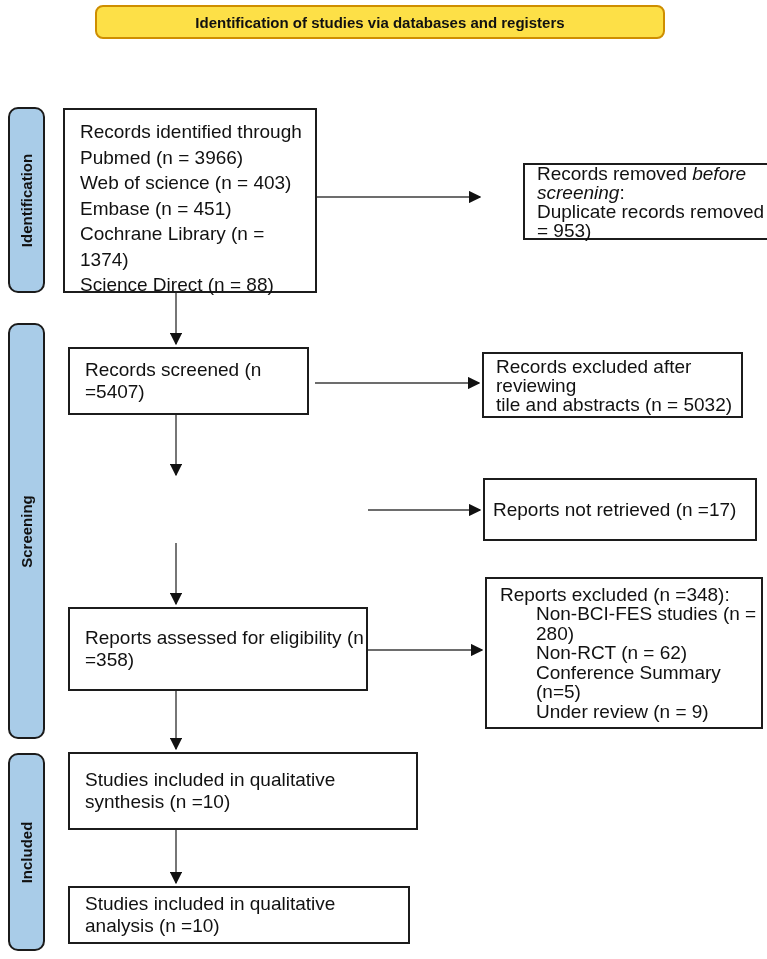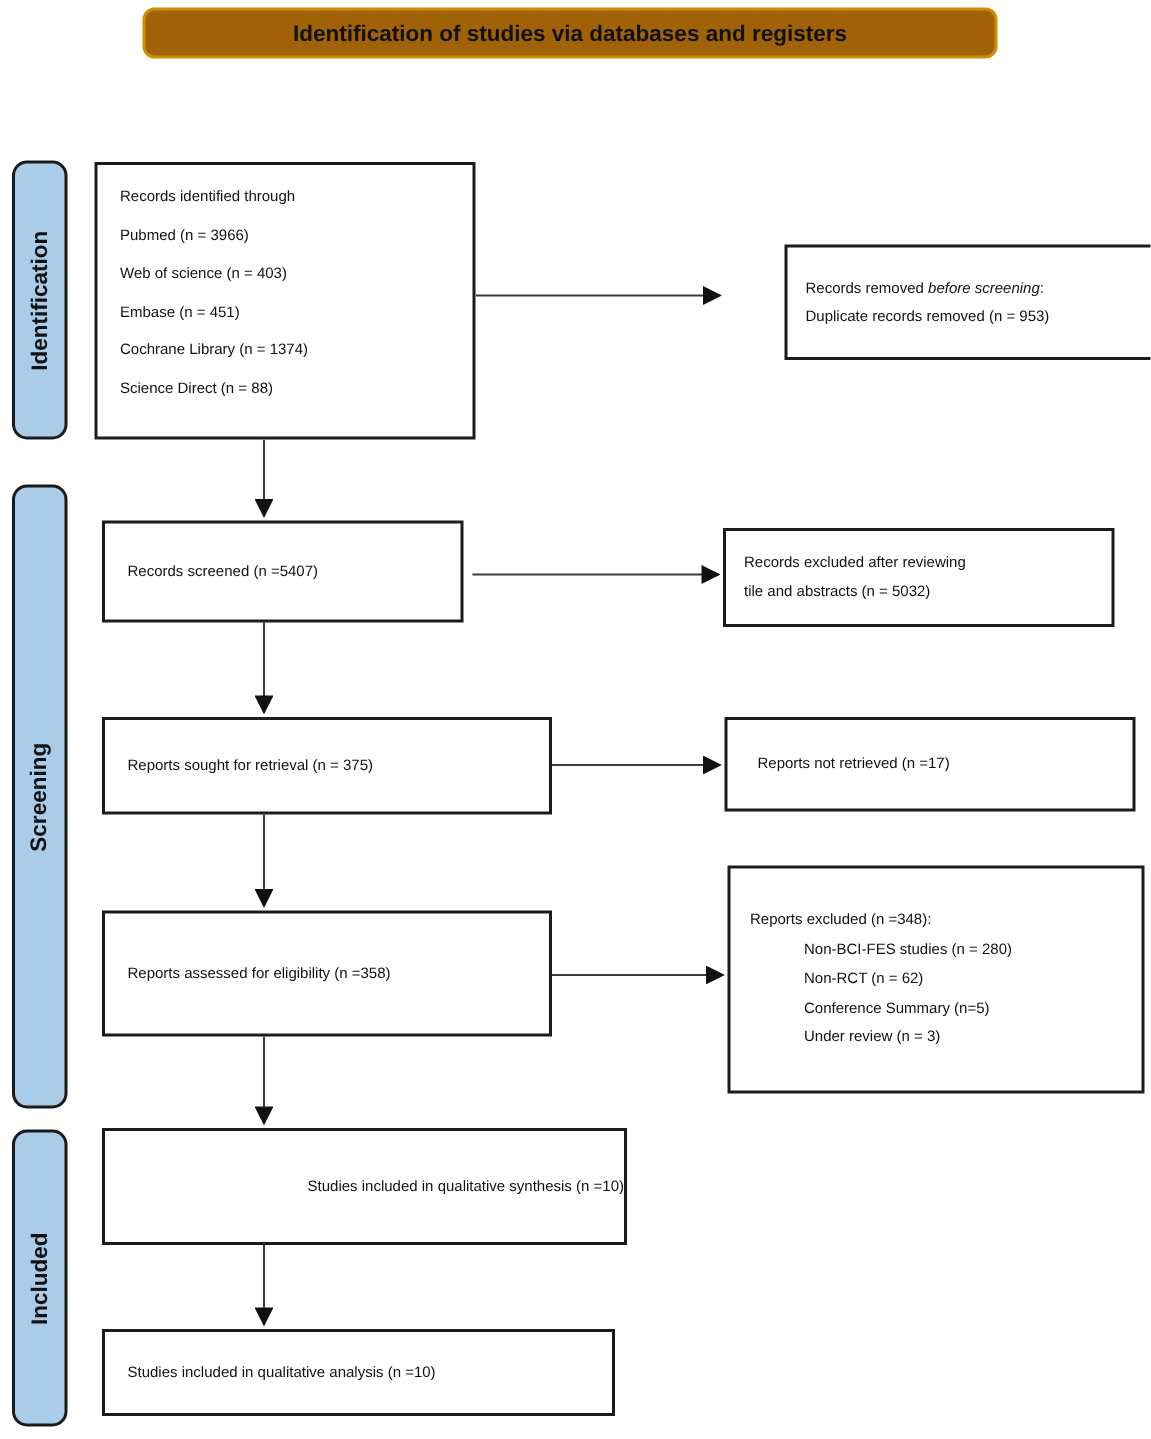--- a/index.html
+++ b/index.html
@@ -9,21 +9,21 @@
     width: 767px;
     height: 959px;
     background: #ffffff;
     overflow: hidden;
   }
   #arrows { position: absolute; left: 0; top: 0; width: 767px; height: 959px; }
 
   .banner {
     position: absolute;
     left: 95px; top: 5px; width: 570px; height: 34px;
-    background: #a16207;
+    background: #fde047;
     border: 2px solid #CE8E00;
     border-radius: 8px;
     display: flex; align-items: center; justify-content: center;
     font-size: 15px; font-weight: bold; color: #111;
   }
 
   .stagebar {
     position: absolute;
     left: 8px; width: 37px;
     background: #A9CCE8;
@@ -38,28 +38,28 @@
   }
   .bar-identification { top: 107px; height: 186px; }
   .bar-screening { top: 323px; height: 416px; }
   .bar-included { top: 753px; height: 198px; }
 
   .fbox {
     position: absolute;
     background: #ffffff;
     border: 2px solid #1c1c1c;
     color: #111;
-    font-size: 10px;
+    font-size: 19px;
   }
   .box-identified { left: 63px; top: 108px; width: 254px; height: 185px; padding: 9px 6px 0 15px; line-height: 25.5px; }
   .box-removed { left: 483px; top: 163px; width: 277px; height: 77px; display: flex; flex-direction: column; justify-content: center; padding-left: 12px; line-height: 19px; margin-left: 40px; }
   .box-screened { left: 68px; top: 347px; width: 241px; height: 68px; display: flex; align-items: center; padding-left: 15px; }
   .box-excluded-reviewing { left: 482px; top: 352px; width: 261px; height: 66px; display: flex; flex-direction: column; justify-content: center; padding-left: 12px; line-height: 19px; }
   .box-sought { left: 68px; top: 478px; width: 300px; height: 65px; display: flex; align-items: center; padding-left: 15px; }
-  .box-not-retrieved { left: 483px; top: 478px; width: 274px; height: 63px; display: flex; align-items: center; padding-left: 20px; }
+  .box-not-retrieved { left: 483px; top: 478px; width: 274px; height: 63px; display: flex; align-items: center; padding-left: 8px; }
   .box-assessed { left: 68px; top: 607px; width: 300px; height: 84px; display: flex; align-items: center; padding-left: 15px; }
   .box-reports-excluded { left: 485px; top: 577px; width: 278px; height: 152px; display: flex; flex-direction: column; justify-content: center; padding-left: 13px; line-height: 19.5px; }
   .box-reports-excluded .indent { padding-left: 36px; }
   .box-synthesis { left: 68px; top: 752px; width: 350px; height: 78px; display: flex; align-items: center; padding-left: 15px; justify-content: flex-end; }
   .box-analysis { left: 68px; top: 886px; width: 342px; height: 58px; display: flex; align-items: center; padding-left: 15px; }
 
   .italic { font-style: italic; }
 </style>
 </head>
 <body>
@@ -113,38 +113,35 @@
 
   <div class="fbox box-screened">
     <span>Records screened (n =5407)</span>
   </div>
 
   <div class="fbox box-excluded-reviewing">
     <div>Records excluded after reviewing</div>
     <div>tile and abstracts (n = 5032)</div>
   </div>
 
-  <div class="fbox box-sought">
-    <span>Reports sought for retrieval (n = 375)</span>
-  </div>
 
   <div class="fbox box-not-retrieved">
     <span>Reports not retrieved (n =17)</span>
   </div>
 
   <div class="fbox box-assessed">
     <span>Reports assessed for eligibility (n =358)</span>
   </div>
 
   <div class="fbox box-reports-excluded">
     <div>Reports excluded (n =348):</div>
     <div class="indent">Non-BCI-FES studies (n = 280)</div>
     <div class="indent">Non-RCT (n = 62)</div>
     <div class="indent">Conference Summary (n=5)</div>
-    <div class="indent">Under review (n = 3)</div>
+    <div class="indent">Under review (n = 9)</div>
   </div>
 
   <div class="fbox box-synthesis">
     <span>Studies included in qualitative synthesis (n =10)</span>
   </div>
 
   <div class="fbox box-analysis">
     <span>Studies included in qualitative analysis (n =10)</span>
   </div>
 

